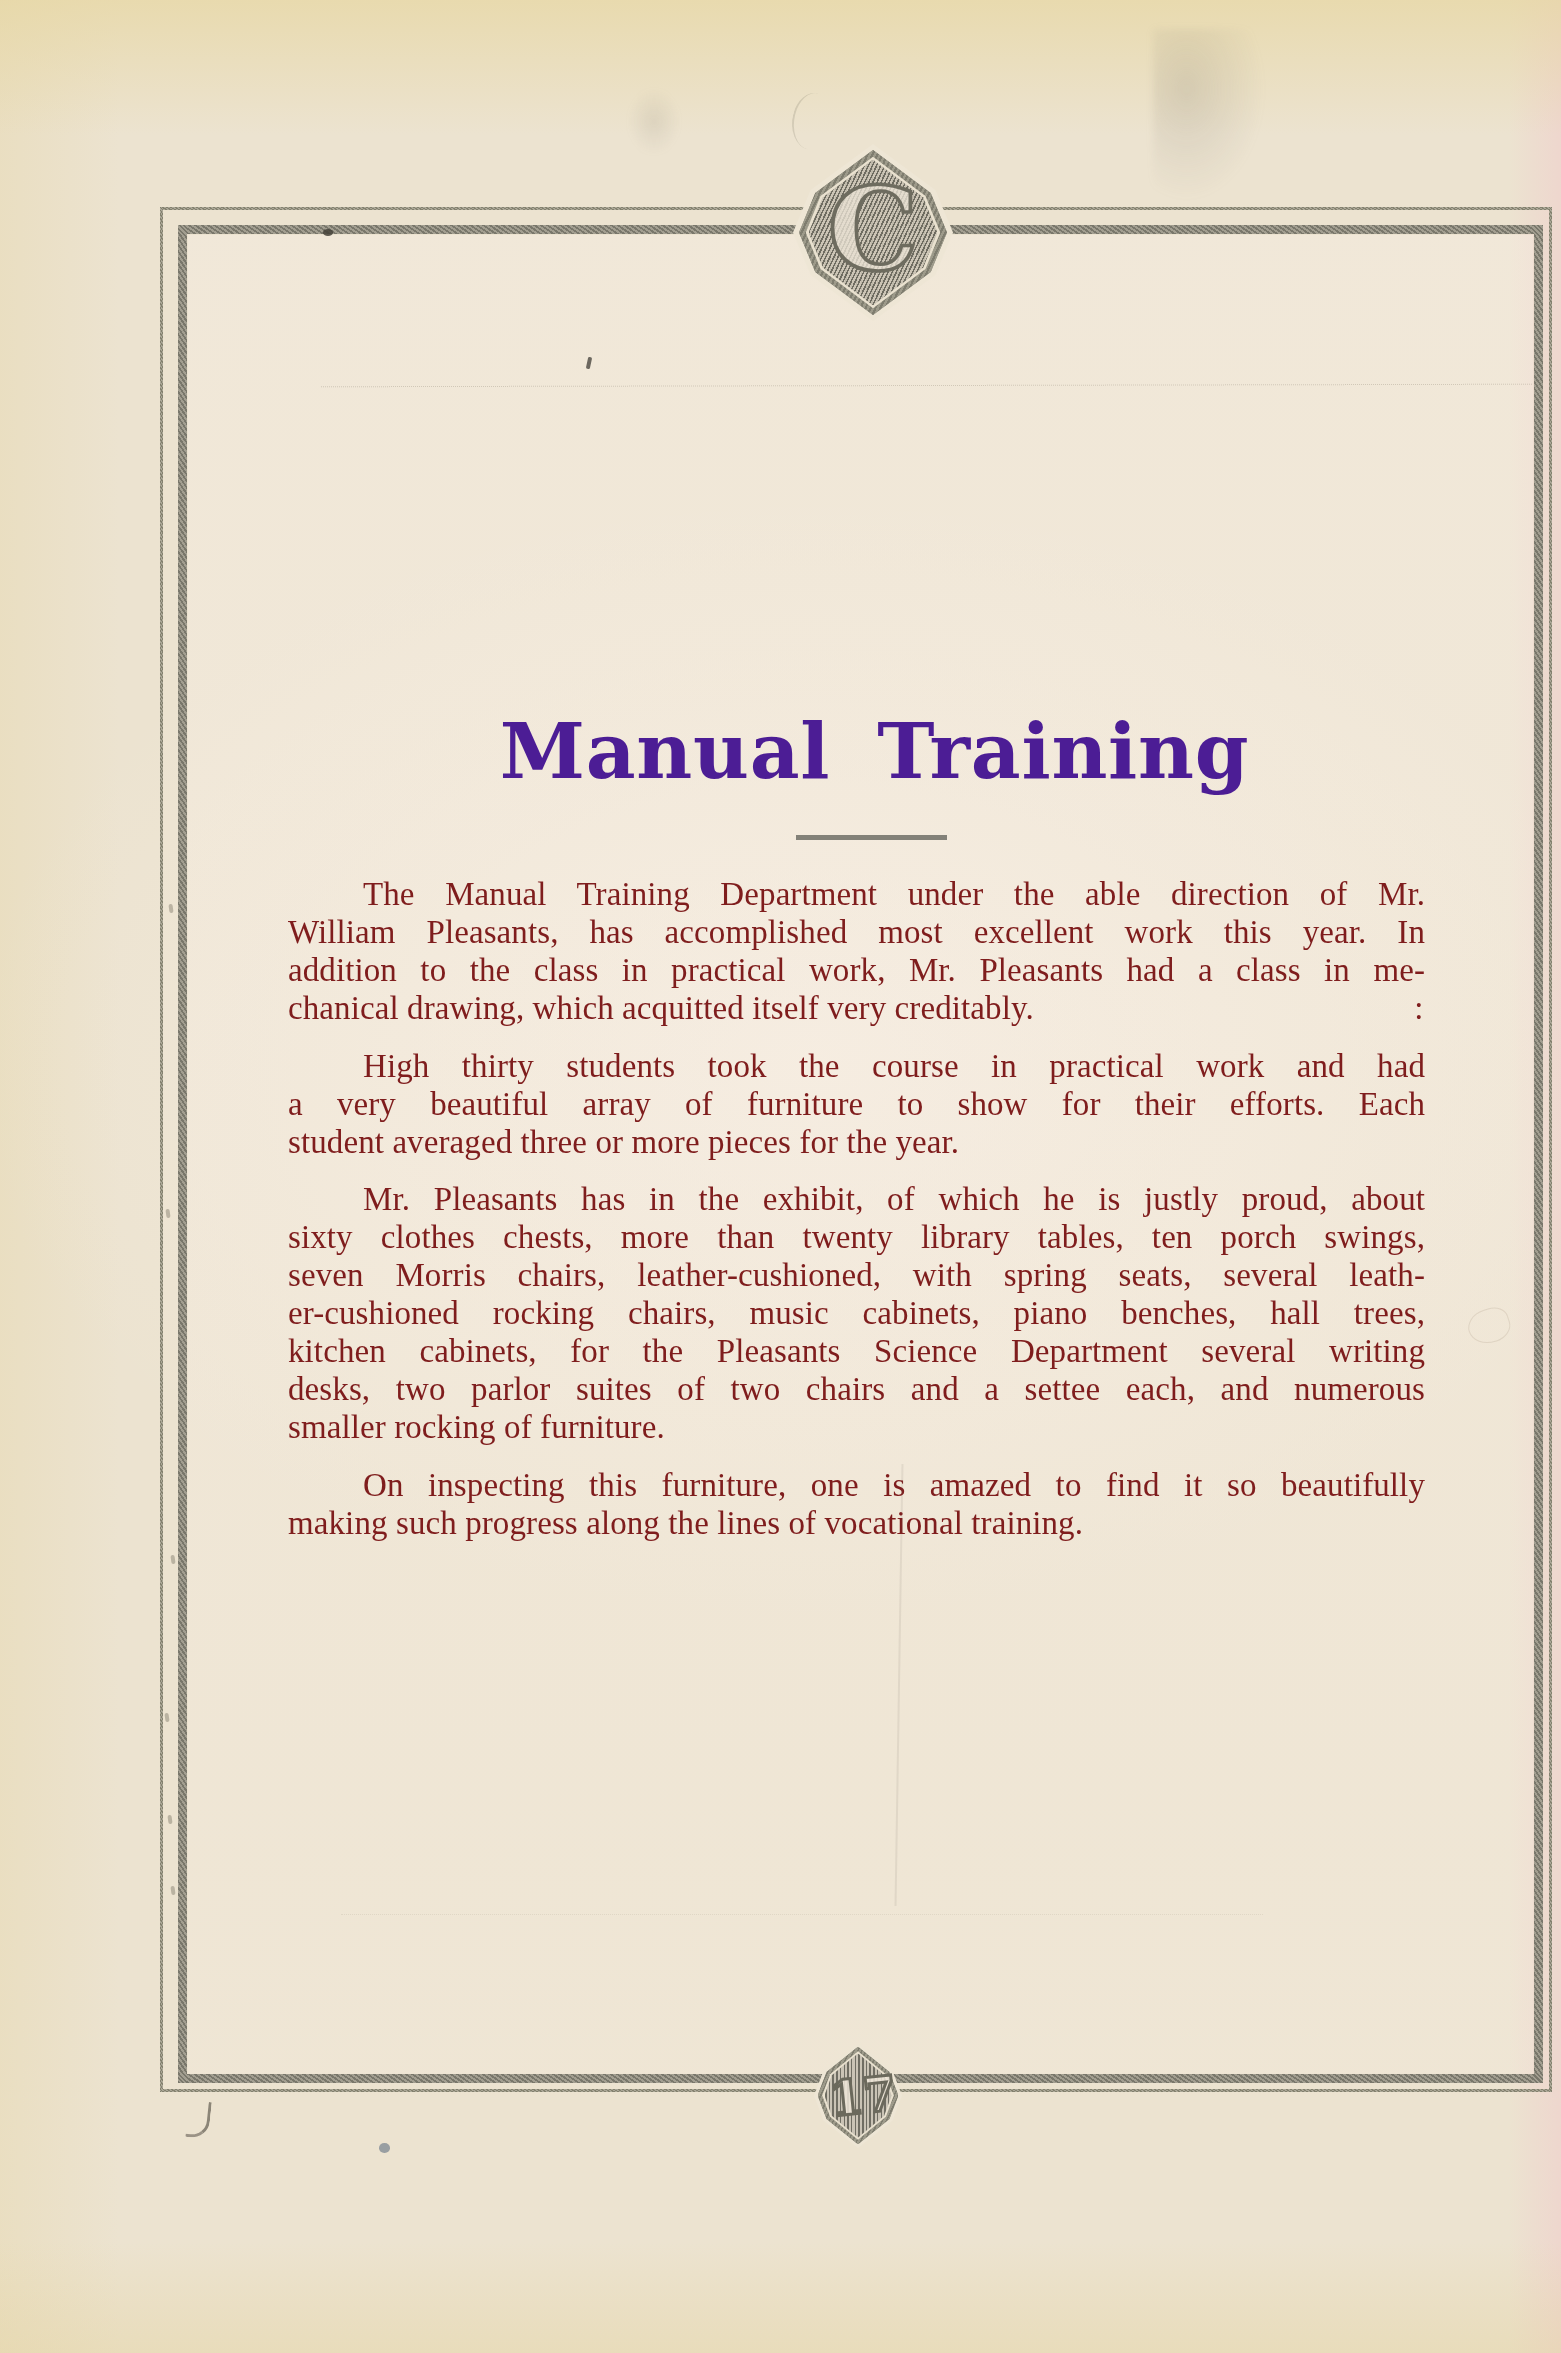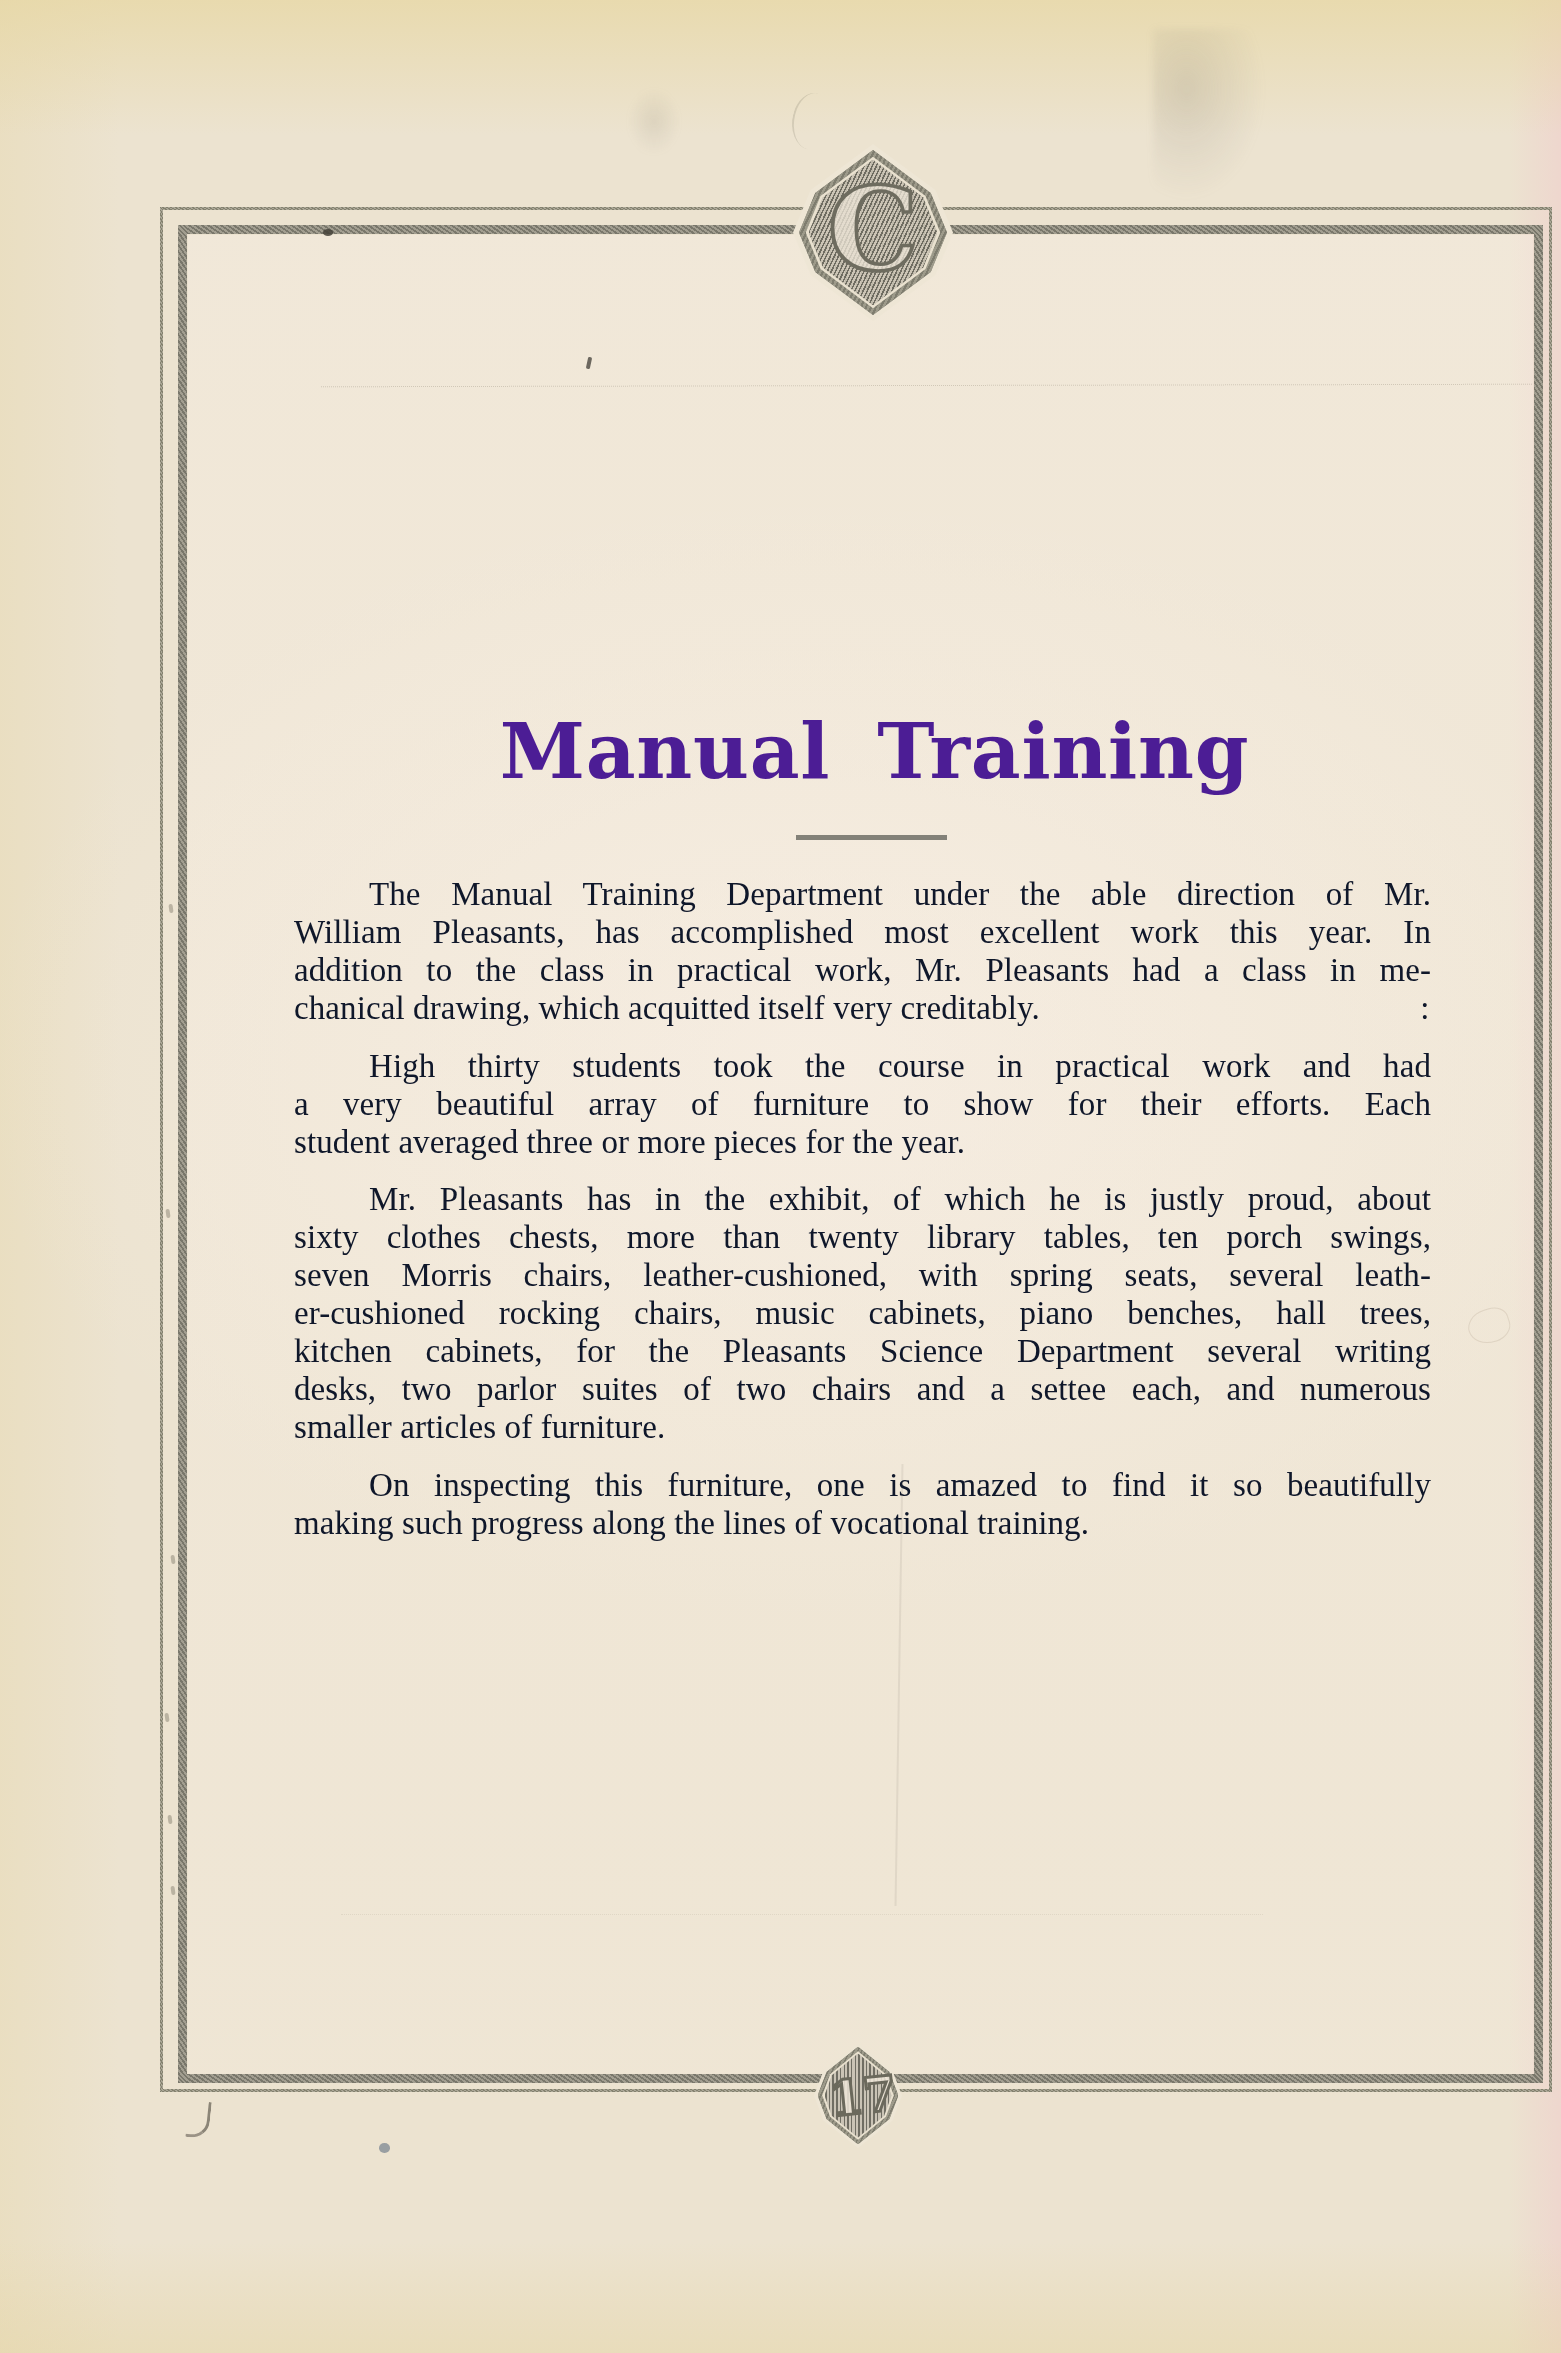--- a/index.html
+++ b/index.html
@@ -60,22 +60,22 @@
   }
   
   .page-title{
     left:306px;top:709px;width:1137px;text-align:center;
     font:bold 77px/84px "DejaVu Serif", serif;color:#4c1d95;
     letter-spacing:0.7px;word-spacing:19.5px;
   }
   .title-rule{left:796px;top:835px;width:151px;height:4.5px;background:#6f6e66;opacity:0.85;}
   
   .body-text{
-    left:294px;top:875px;width:1137px;
-    font-family:"Liberation Serif", serif;font-size:33px;color:#0f172a;letter-spacing:0.1px;
+    left:288px;top:875px;width:1137px;
+    font-family:"Liberation Serif", serif;font-size:33px;color:#7f1d1d;letter-spacing:0.1px;
   }
   .para{margin:0;}
   .para + .para{margin-top:19.5px;}
   .line{height:38px;line-height:38px;}
   .jline{text-align:justify;text-align-last:justify;}
   .lline{text-align:left;}
   .indent{text-indent:75px;}
   .rel{position:relative;}
   .stray-colon{position:absolute;right:1.5px;top:0;}
   
@@ -131,21 +131,21 @@
     <div class="line jline">a very beautiful array of furniture to show for their efforts.  Each</div>
     <div class="line lline">student averaged three or more pieces for the year.</div>
   </div>
   <div class="para">
     <div class="line jline indent">Mr. Pleasants has in the exhibit, of which he is justly proud, about</div>
     <div class="line jline">sixty clothes chests, more than twenty library tables, ten porch swings,</div>
     <div class="line jline">seven Morris chairs, leather-cushioned, with spring seats, several leath-</div>
     <div class="line jline">er-cushioned rocking chairs, music cabinets, piano benches, hall trees,</div>
     <div class="line jline">kitchen cabinets, for the Pleasants Science Department several writing</div>
     <div class="line jline">desks, two parlor suites of two chairs and a settee each, and numerous</div>
-    <div class="line lline">smaller articles of furniture.</div>
+    <div class="line lline">smaller rocking of furniture.</div>
   </div>
   <div class="para">
     <div class="line jline indent">On inspecting this furniture, one is amazed to find it so beautifully</div>
     <div class="line lline">making such progress along the lines of vocational training.</div>
   </div>
 </div>
 
 <div class="abs orn-bottom">
   <div class="orn-layer hexclip halo"></div>
   <div class="orn-layer hexclip edge-bottom"></div>

